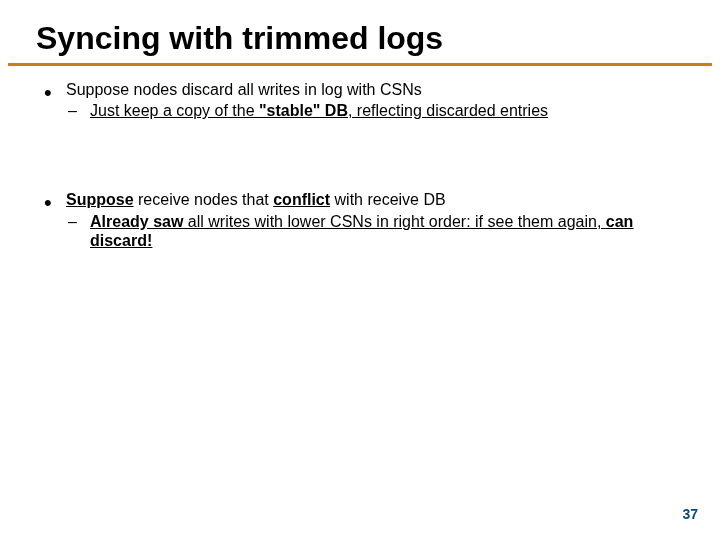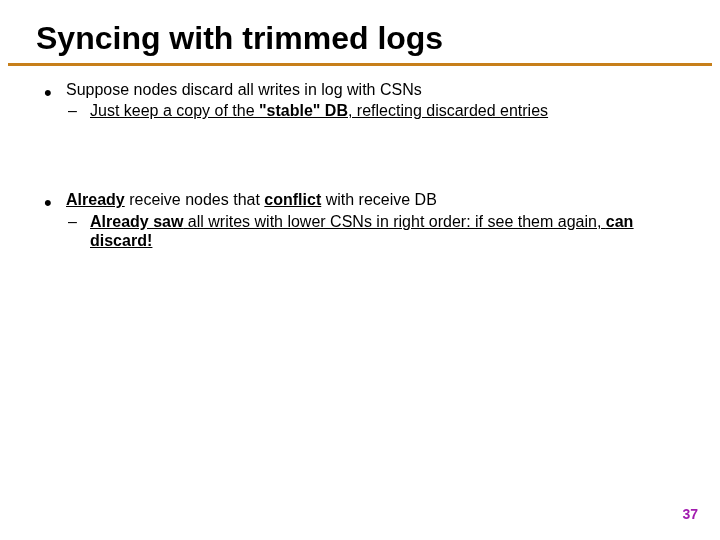--- a/index.html
+++ b/index.html
@@ -31,21 +31,21 @@
     top: 0;
   }
   .b { font-weight: bold; }
   .u { text-decoration: underline; }
   .page-num {
     position: absolute;
     right: 22px;
     bottom: 18px;
     font-size: 14px;
     font-weight: bold;
-    color: #a21caf;
+    color: #0c4a6e;
   }
 </style>
 </head>
 <body>
 
 <div class="slide">
   <div class="title">Syncing with trimmed logs</div>
 
   <div class="body">
     <ul class="top">
@@ -53,21 +53,21 @@
       <li>
         <span>Suppose nodes discard all writes in log with CSNs</span>
         <ul class="sub">
           <li>
             <span>Just keep a copy of the </span><span class="b u">"stable" DB</span><span>, reflecting discarded entries</span>
           </li>
         </ul>
       </li>
 
       <li>
-        <span class="b u">Already</span><span> receive nodes that </span><span class="b u">conflict</span><span> with receive DB</span>
+        <span class="b u">Suppose</span><span> receive nodes that </span><span class="b u">conflict</span><span> with receive DB</span>
         <ul class="sub">
           <li>
             <span class="b u">Already saw</span><span> all writes with lower CSNs in right order: if see them again, </span><span class="b u">can discard!</span>
           </li>
         </ul>
       </li>
 
     </ul>
   </div>
 

